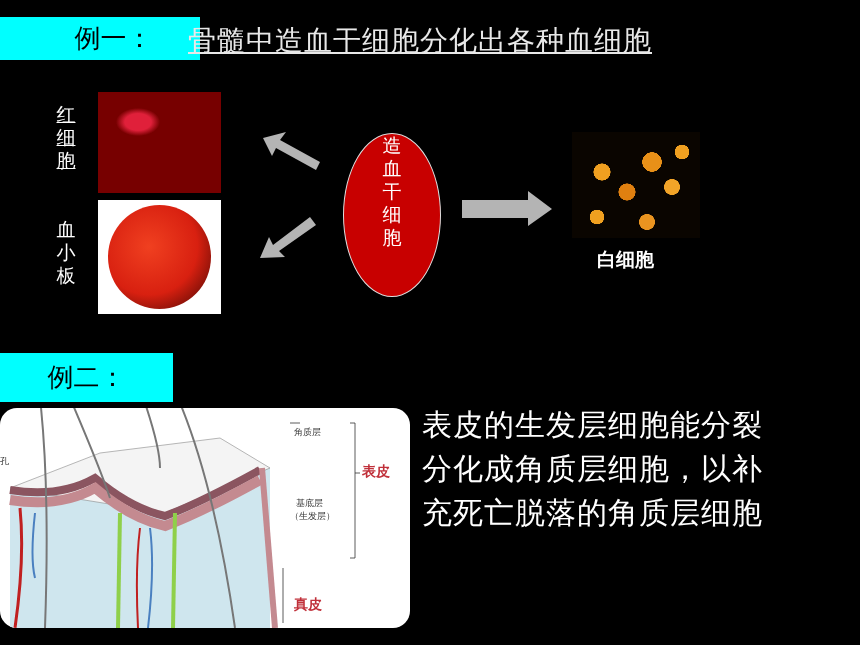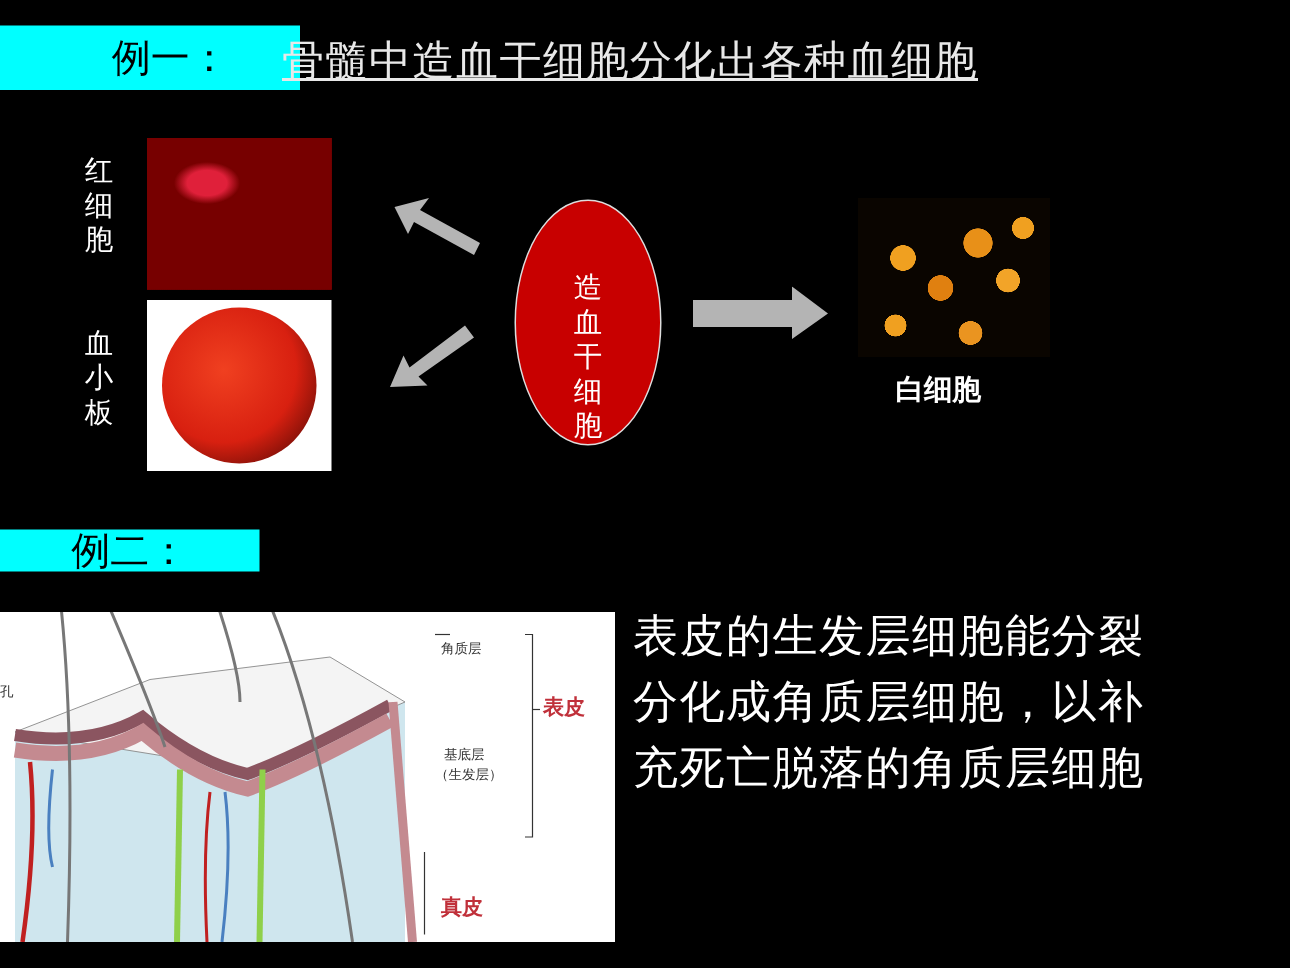--- a/index.html
+++ b/index.html
@@ -25,38 +25,38 @@
          background:
            radial-gradient(circle 14px at 30px 40px, #f0a020 60%, transparent 62%),
            radial-gradient(circle 16px at 80px 30px, #e89018 60%, transparent 62%),
            radial-gradient(circle 13px at 100px 55px, #f2a428 60%, transparent 62%),
            radial-gradient(circle 14px at 55px 60px, #e08010 60%, transparent 62%),
            radial-gradient(circle 12px at 25px 85px, #f0a020 60%, transparent 62%),
            radial-gradient(circle 13px at 75px 90px, #ea9420 60%, transparent 62%),
            radial-gradient(circle 12px at 110px 20px, #f0a020 60%, transparent 62%),
            #0a0500; }
   .ellipse { position:absolute; left:343px; top:133px; width:96px; height:162px; border-radius:50%;
-             background:#c80000; border:1px solid #ddd; display:flex; align-items:flex-end; justify-content:center; }
+             background:#c80000; border:1px solid #ddd; display:flex; align-items:flex-start; justify-content:center; }
   .ellipse .vt { font-size:19px; width:22px; line-height:23px; text-align:center; color:#fff; }
   .arrow { position:absolute; }
   .wbc-caption { position:absolute; left:597px; top:247px; font-size:19px; color:#fff;font-weight:bold; }
-  .skin { position:absolute; left:0; top:408px; width:410px; height:220px; background:#fff; overflow:hidden; }
+  .skin { position:absolute; left:0; top:408px; width:410px; height:220px; background:#fff; overflow:hidden;border-radius:17px; }
   .body-text { position:absolute; left:422px; top:403px; font-size:30px; line-height:44px; color:#fff; letter-spacing:1px; }
   .skin-label { position:absolute; font-size:9px; color:#333; }
   .skin-label.red { color:#c0303a; font-size:14px; font-weight:bold; }
 </style>
 </head>
 <body>
 
 <div class="label-box" style="left:0;top:17px;width:173px;height:43px;padding-left:27px;">
   <span>例一：</span>
 </div>
 <div class="heading">骨髓中造血干细胞分化出各种血细胞</div>
 
-<div class="vtext" style="left:55px;top:103px;">红细胞</div>
+<div class="vtext" style="left:55px;top:103px;text-decoration:underline;">红细胞</div>
 <div class="photo rbc"></div>
 
 <div class="vtext" style="left:55px;top:218px;">血小板</div>
 <div class="photo plt">
     <div class="circle"></div>
   </div>
 
 <svg class="arrow" style="left:258px;top:130px;" width="65" height="50" viewBox="0 0 65 50">
   <polygon points="5,8 28,2 22,10 62,32 58,40 18,18 14,26" fill="#b4b4b4"></polygon>
 </svg>
@@ -67,21 +67,21 @@
   <polygon points="0,9 66,9 66,0 90,18 66,35 66,27 0,27" fill="#b4b4b4"></polygon>
 </svg>
 
 <div class="ellipse">
   <div class="vt">造血干细胞</div>
 </div>
 
 <div class="photo wbc"></div>
 <div class="wbc-caption">白细胞</div>
 
-<div class="label-box" style="left:0;top:353px;width:173px;height:28px;">
+<div class="label-box" style="left:0;top:353px;width:173px;height:49px;">
   <span>例二：</span>
 </div>
 
 <div class="skin">
   <svg width="410" height="220" viewBox="0 0 410 220">
     <polygon points="10,80 165,40 270,60 270,220 10,220" fill="#cfe6ee"></polygon>
     <polygon points="10,80 100,45 220,30 270,60 165,105" fill="#f4f4f4" stroke="#888" stroke-width="0.6"></polygon>
     <path d="M10,82 Q60,90 95,70 Q130,100 165,108 Q200,95 260,62" stroke="#8b5560" stroke-width="8" fill="none"></path>
     <path d="M10,92 Q60,100 95,80 Q130,110 165,118 Q200,105 260,72" stroke="#c48a90" stroke-width="10" fill="none"></path>
     <path d="M40,-10 Q50,80 45,220" stroke="#777" stroke-width="2" fill="none"></path>

